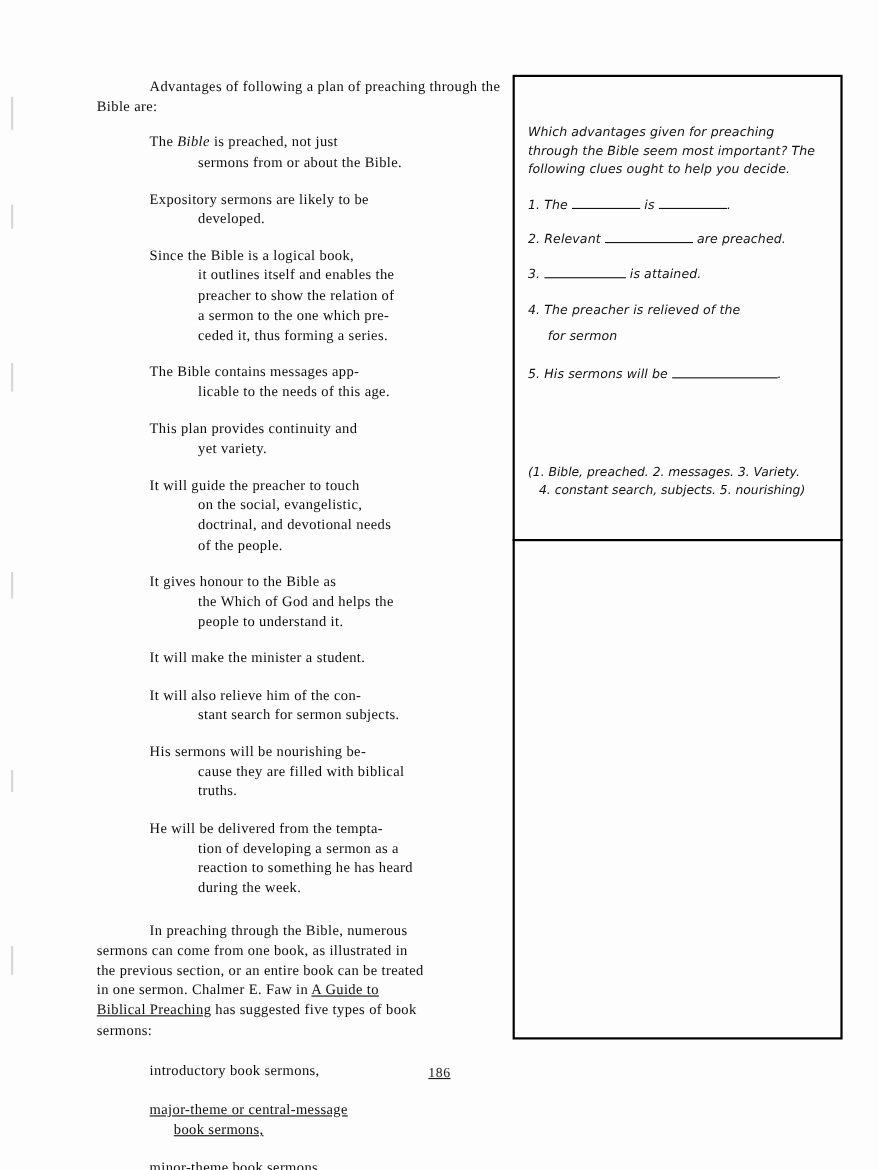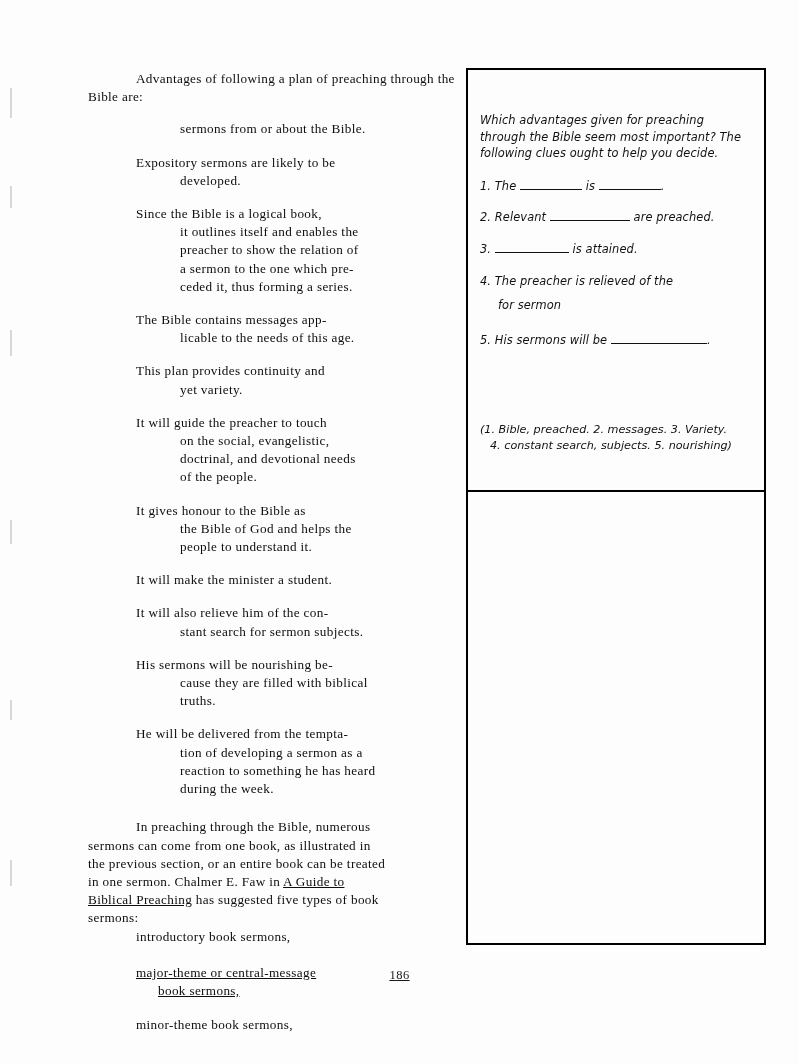--- a/index.html
+++ b/index.html
@@ -159,20 +159,23 @@
   <div class="edge-mark" style="left:10px; top:700px; width:2px; height:20px;"></div>
   <div class="edge-mark" style="left:10px; top:860px; width:2px; height:26px;"></div>
 
   <div class="left-col">
 
     <p class="para indent-first">
       <span>Advantages of following a plan of preaching through the Bible are:</span>
     </p>
 
     <div class="block">
+      <div class="hang">
+        The <span class="ital">Bible</span> is preached, not just
+      </div>
       <div class="hang" style="padding-left:44px; text-indent:0;">sermons from or about the Bible.</div>
     </div>
 
     <div class="block">
       <div class="hang">Expository sermons are likely to be</div>
       <div class="hang" style="padding-left:44px; text-indent:0;">developed.</div>
     </div>
 
     <div class="block">
       <div class="hang">Since the Bible is a logical book,</div>
@@ -194,21 +197,21 @@
 
     <div class="block">
       <div class="hang">It will guide the preacher to touch</div>
       <div class="hang" style="padding-left:44px; text-indent:0;">on the social, evangelistic,</div>
       <div class="hang" style="padding-left:44px; text-indent:0;">doctrinal, and devotional needs</div>
       <div class="hang" style="padding-left:44px; text-indent:0;">of the people.</div>
     </div>
 
     <div class="block">
       <div class="hang">It gives honour to the Bible as</div>
-      <div class="hang" style="padding-left:44px; text-indent:0;">the Bible of God and helps the</div>
+      <div class="hang" style="padding-left:44px; text-indent:0;">the Which of God and helps the</div>
       <div class="hang" style="padding-left:44px; text-indent:0;">people to understand it.</div>
     </div>
 
     <div class="block">
       <div class="hang">It will make the minister a student.</div>
     </div>
 
     <div class="block">
       <div class="hang">It will also relieve him of the con-</div>
       <div class="hang" style="padding-left:44px; text-indent:0;">stant search for sermon subjects.</div>
@@ -220,21 +223,21 @@
       <div class="hang" style="padding-left:44px; text-indent:0;">truths.</div>
     </div>
 
     <div class="block" style="margin-bottom:20px;">
       <div class="hang">He will be delivered from the tempta-</div>
       <div class="hang" style="padding-left:44px; text-indent:0;">tion of developing a sermon as a</div>
       <div class="hang" style="padding-left:44px; text-indent:0;">reaction to something he has heard</div>
       <div class="hang" style="padding-left:44px; text-indent:0;">during the week.</div>
     </div>
 
-    <div class="closing" style="">
+    <div class="closing" style="margin-bottom:18px;">
       <div style="text-indent:48px;">In preaching through the Bible, numerous</div>
       <div>sermons can come from one book, as illustrated in</div>
       <div>the previous section, or an entire book can be treated</div>
       <div>
         <span>in one sermon.   Chalmer E. Faw in </span><span class="uline">A Guide to</span>
       </div>
       <div>
         <span class="uline">Biblical Preaching</span><span> has suggested five types of book</span>
       </div>
       <div>sermons:</div>

